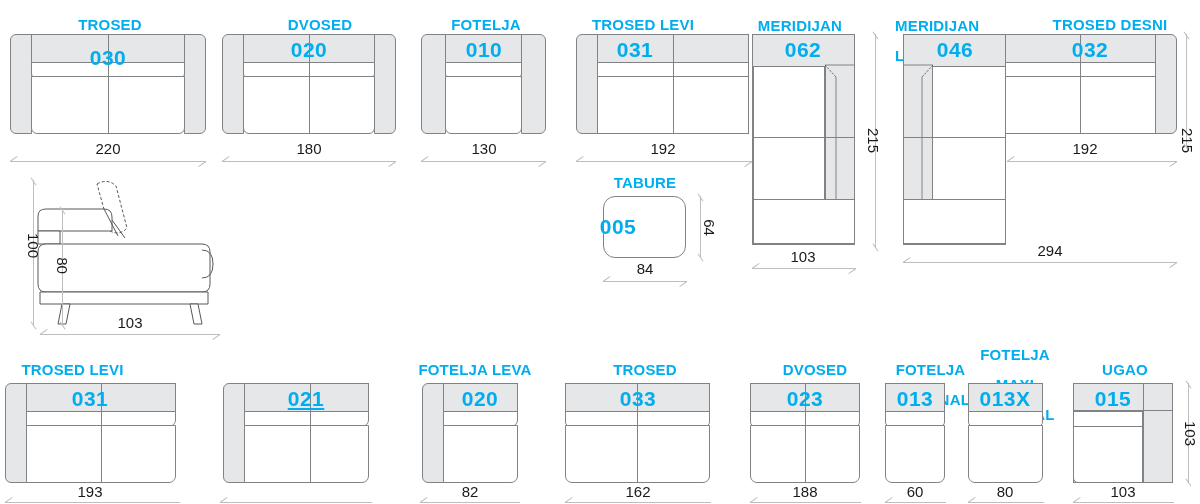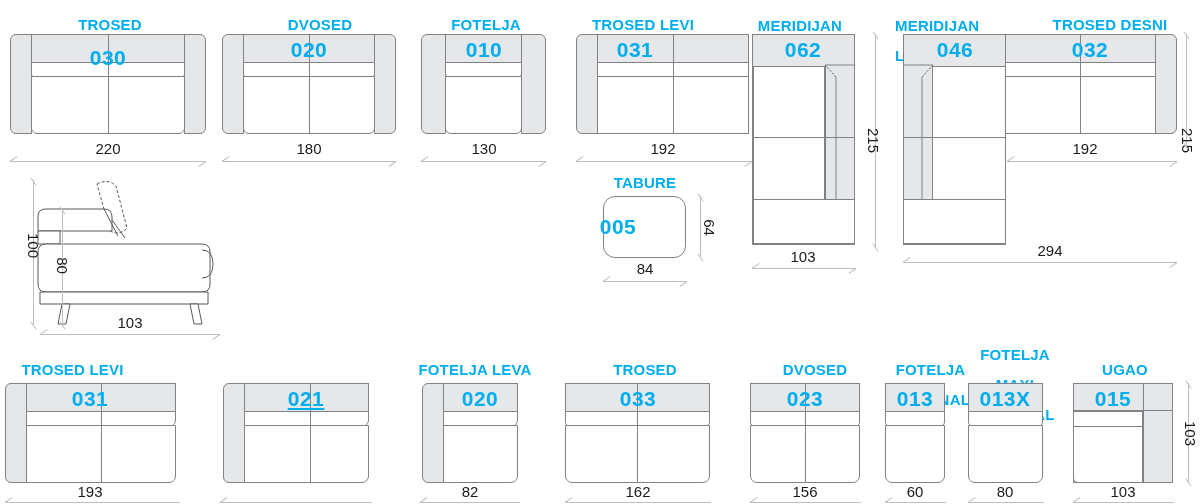--- a/index.html
+++ b/index.html
@@ -294,21 +294,21 @@
     <span>DVOSED</span><br>
     <span>TERMINAL</span>
   </div>
   <div>
     <div class="piece fill-gray bd" style="left:750px;top:383px;width:110px;height:33px;"></div>
     <div class="piece fill-white bd" style="left:750px;top:411px;width:110px;height:16px;border-radius:0 0 5px 5px;"></div>
     <div class="piece fill-white bd" style="left:750px;top:425px;width:110px;height:58px;border-radius:0 0 7px 7px;"></div>
     <div class="ln ln-v" style="left:805px;top:383px;height:100px;"></div>
   </div>
   <div class="code" style="left:755px;top:388px;width:100px;">023</div>
-  <div class="dimtxt" style="left:755px;top:484px;width:100px;">156</div>
+  <div class="dimtxt" style="left:755px;top:484px;width:100px;">188</div>
   <div class="dimline h" style="left:750px;top:502px;width:111px;"></div>
   <div class="tick a" style="left:750px;top:502px;"></div>
 
   <div class="title" style="left:868px;top:347px;width:125px;">
     <span>FOTELJA</span><br>
     <span>TERMINAL</span>
   </div>
   <div>
     <div class="piece fill-gray bd" style="left:885px;top:383px;width:60px;height:33px;"></div>
     <div class="piece fill-white bd" style="left:885px;top:411px;width:60px;height:16px;border-radius:0 0 5px 5px;"></div>

